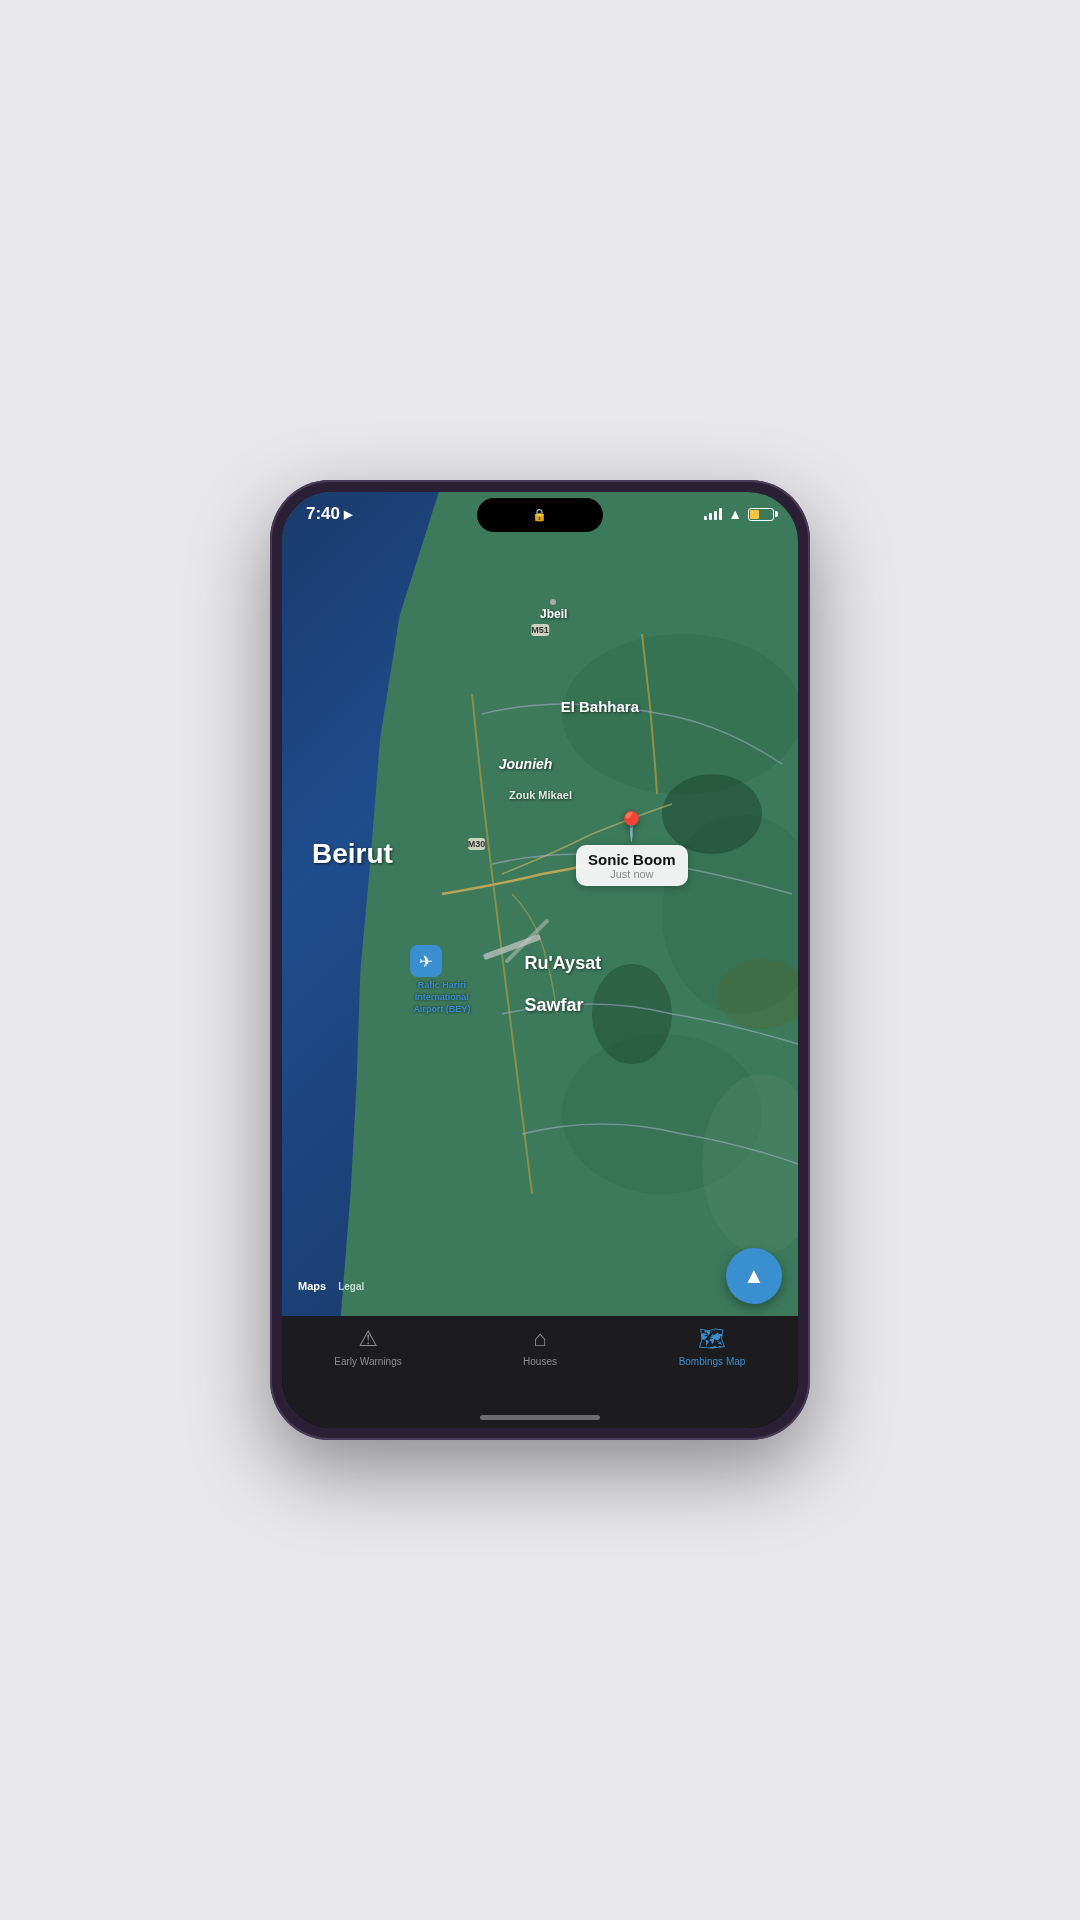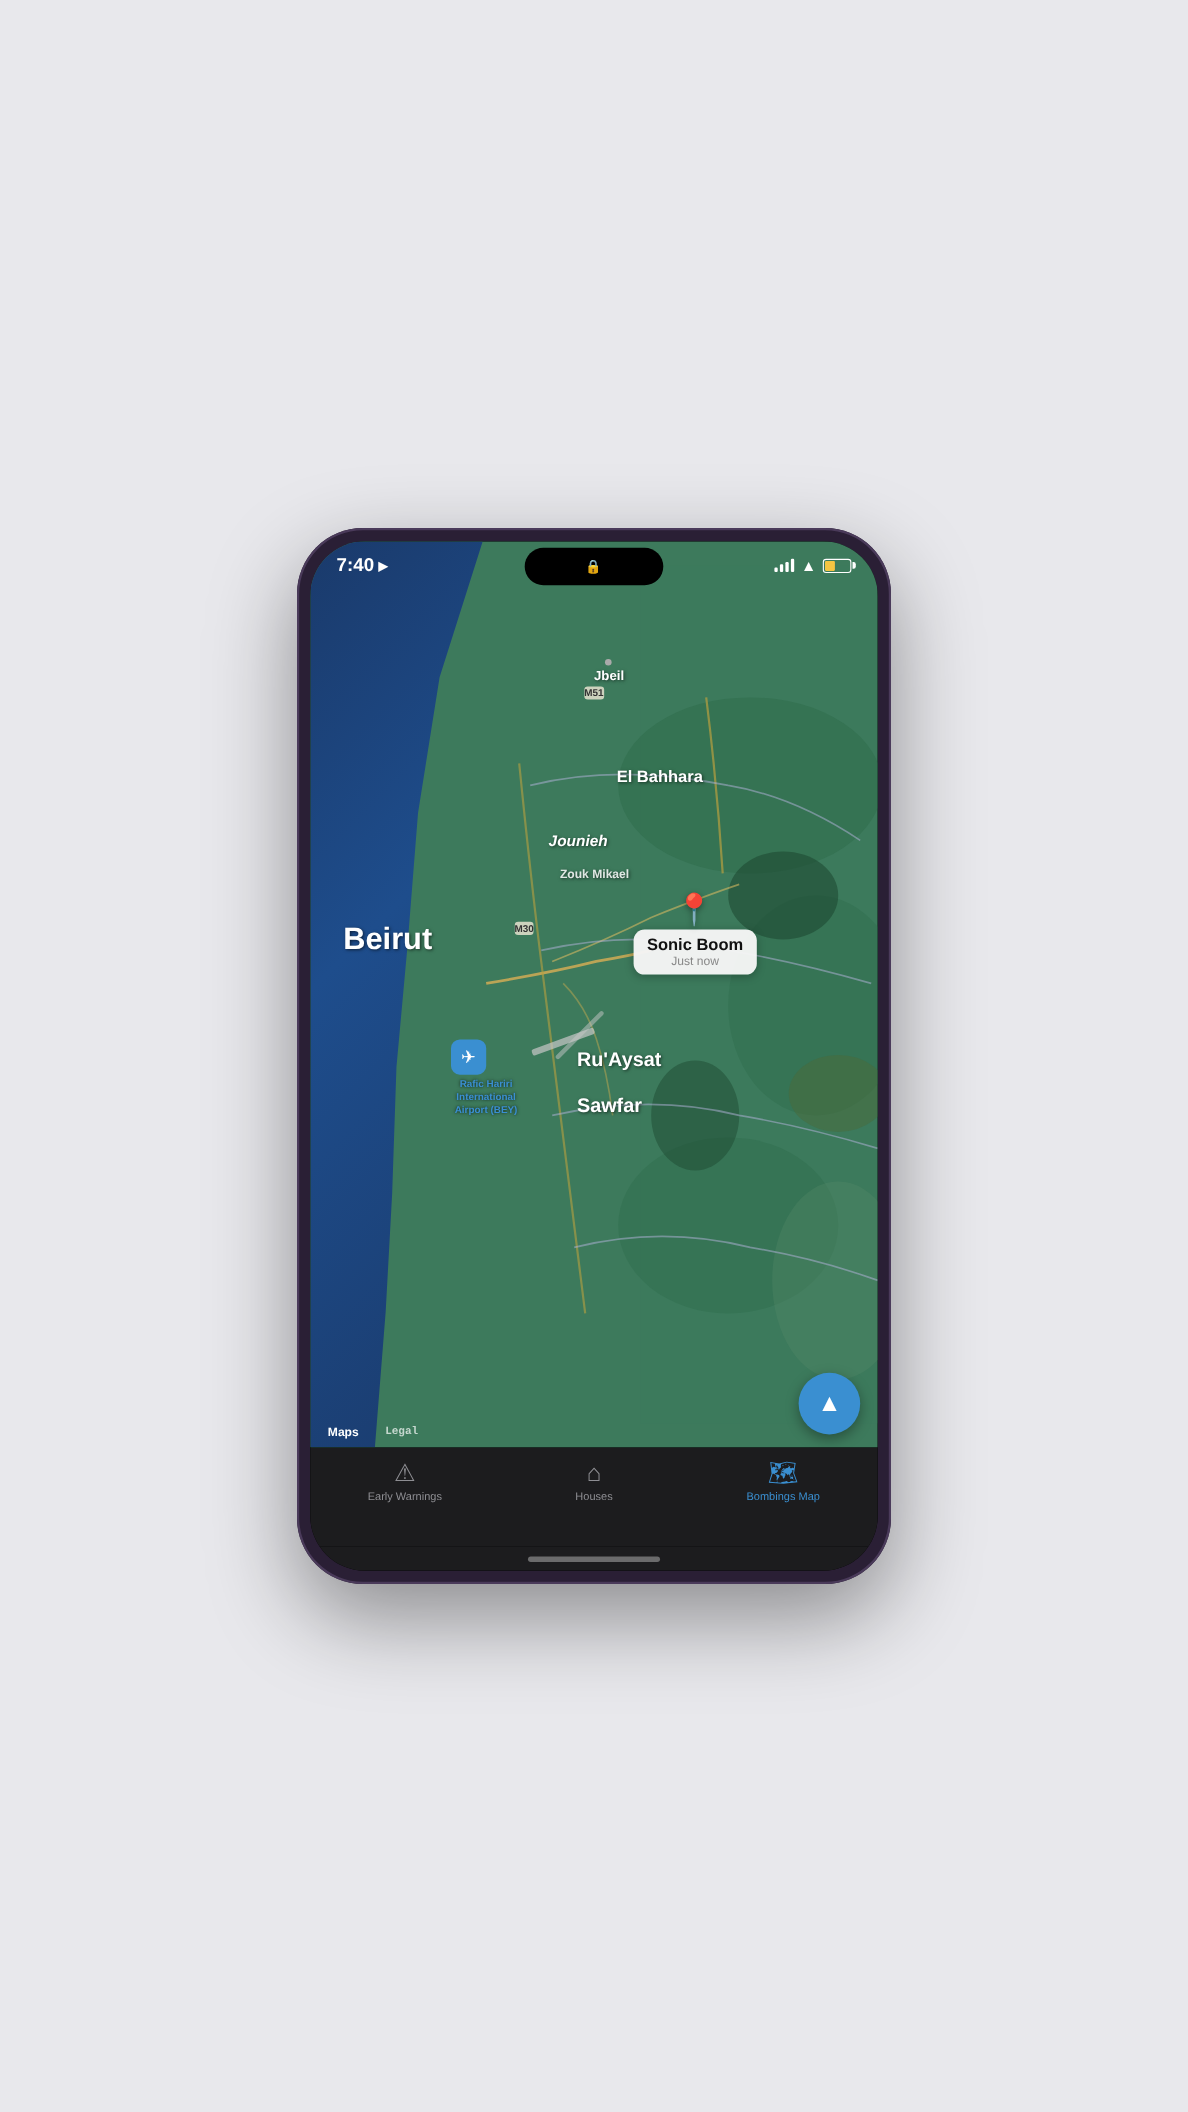--- a/index.html
+++ b/index.html
@@ -295,39 +295,38 @@
 
     .pin-tooltip-sub {
       font-size: 11px;
       color: #888;
       text-align: center;
     }
 
     
     .maps-logo {
       position: absolute;
-      bottom: 8px;
+      bottom: 24px;
       left: 12px;
       display: flex;
       align-items: center;
       gap: 4px;
       color: white;
       font-size: 11px;
       font-weight: 600;
     }
 
     .apple-logo {
       font-size: 13px;
     }
 
     .legal-link {
       font-size: 10px;
       color: rgba(255,255,255,0.7);
-      margin-left: 20px;
-      font-family: Liberation Mono, monospace;
+      margin-left: 8px;
     }
 
     
     .nav-fab {
       position: absolute;
       bottom: 12px;
       right: 16px;
       width: 56px;
       height: 56px;
       background: #3a8fd1;

